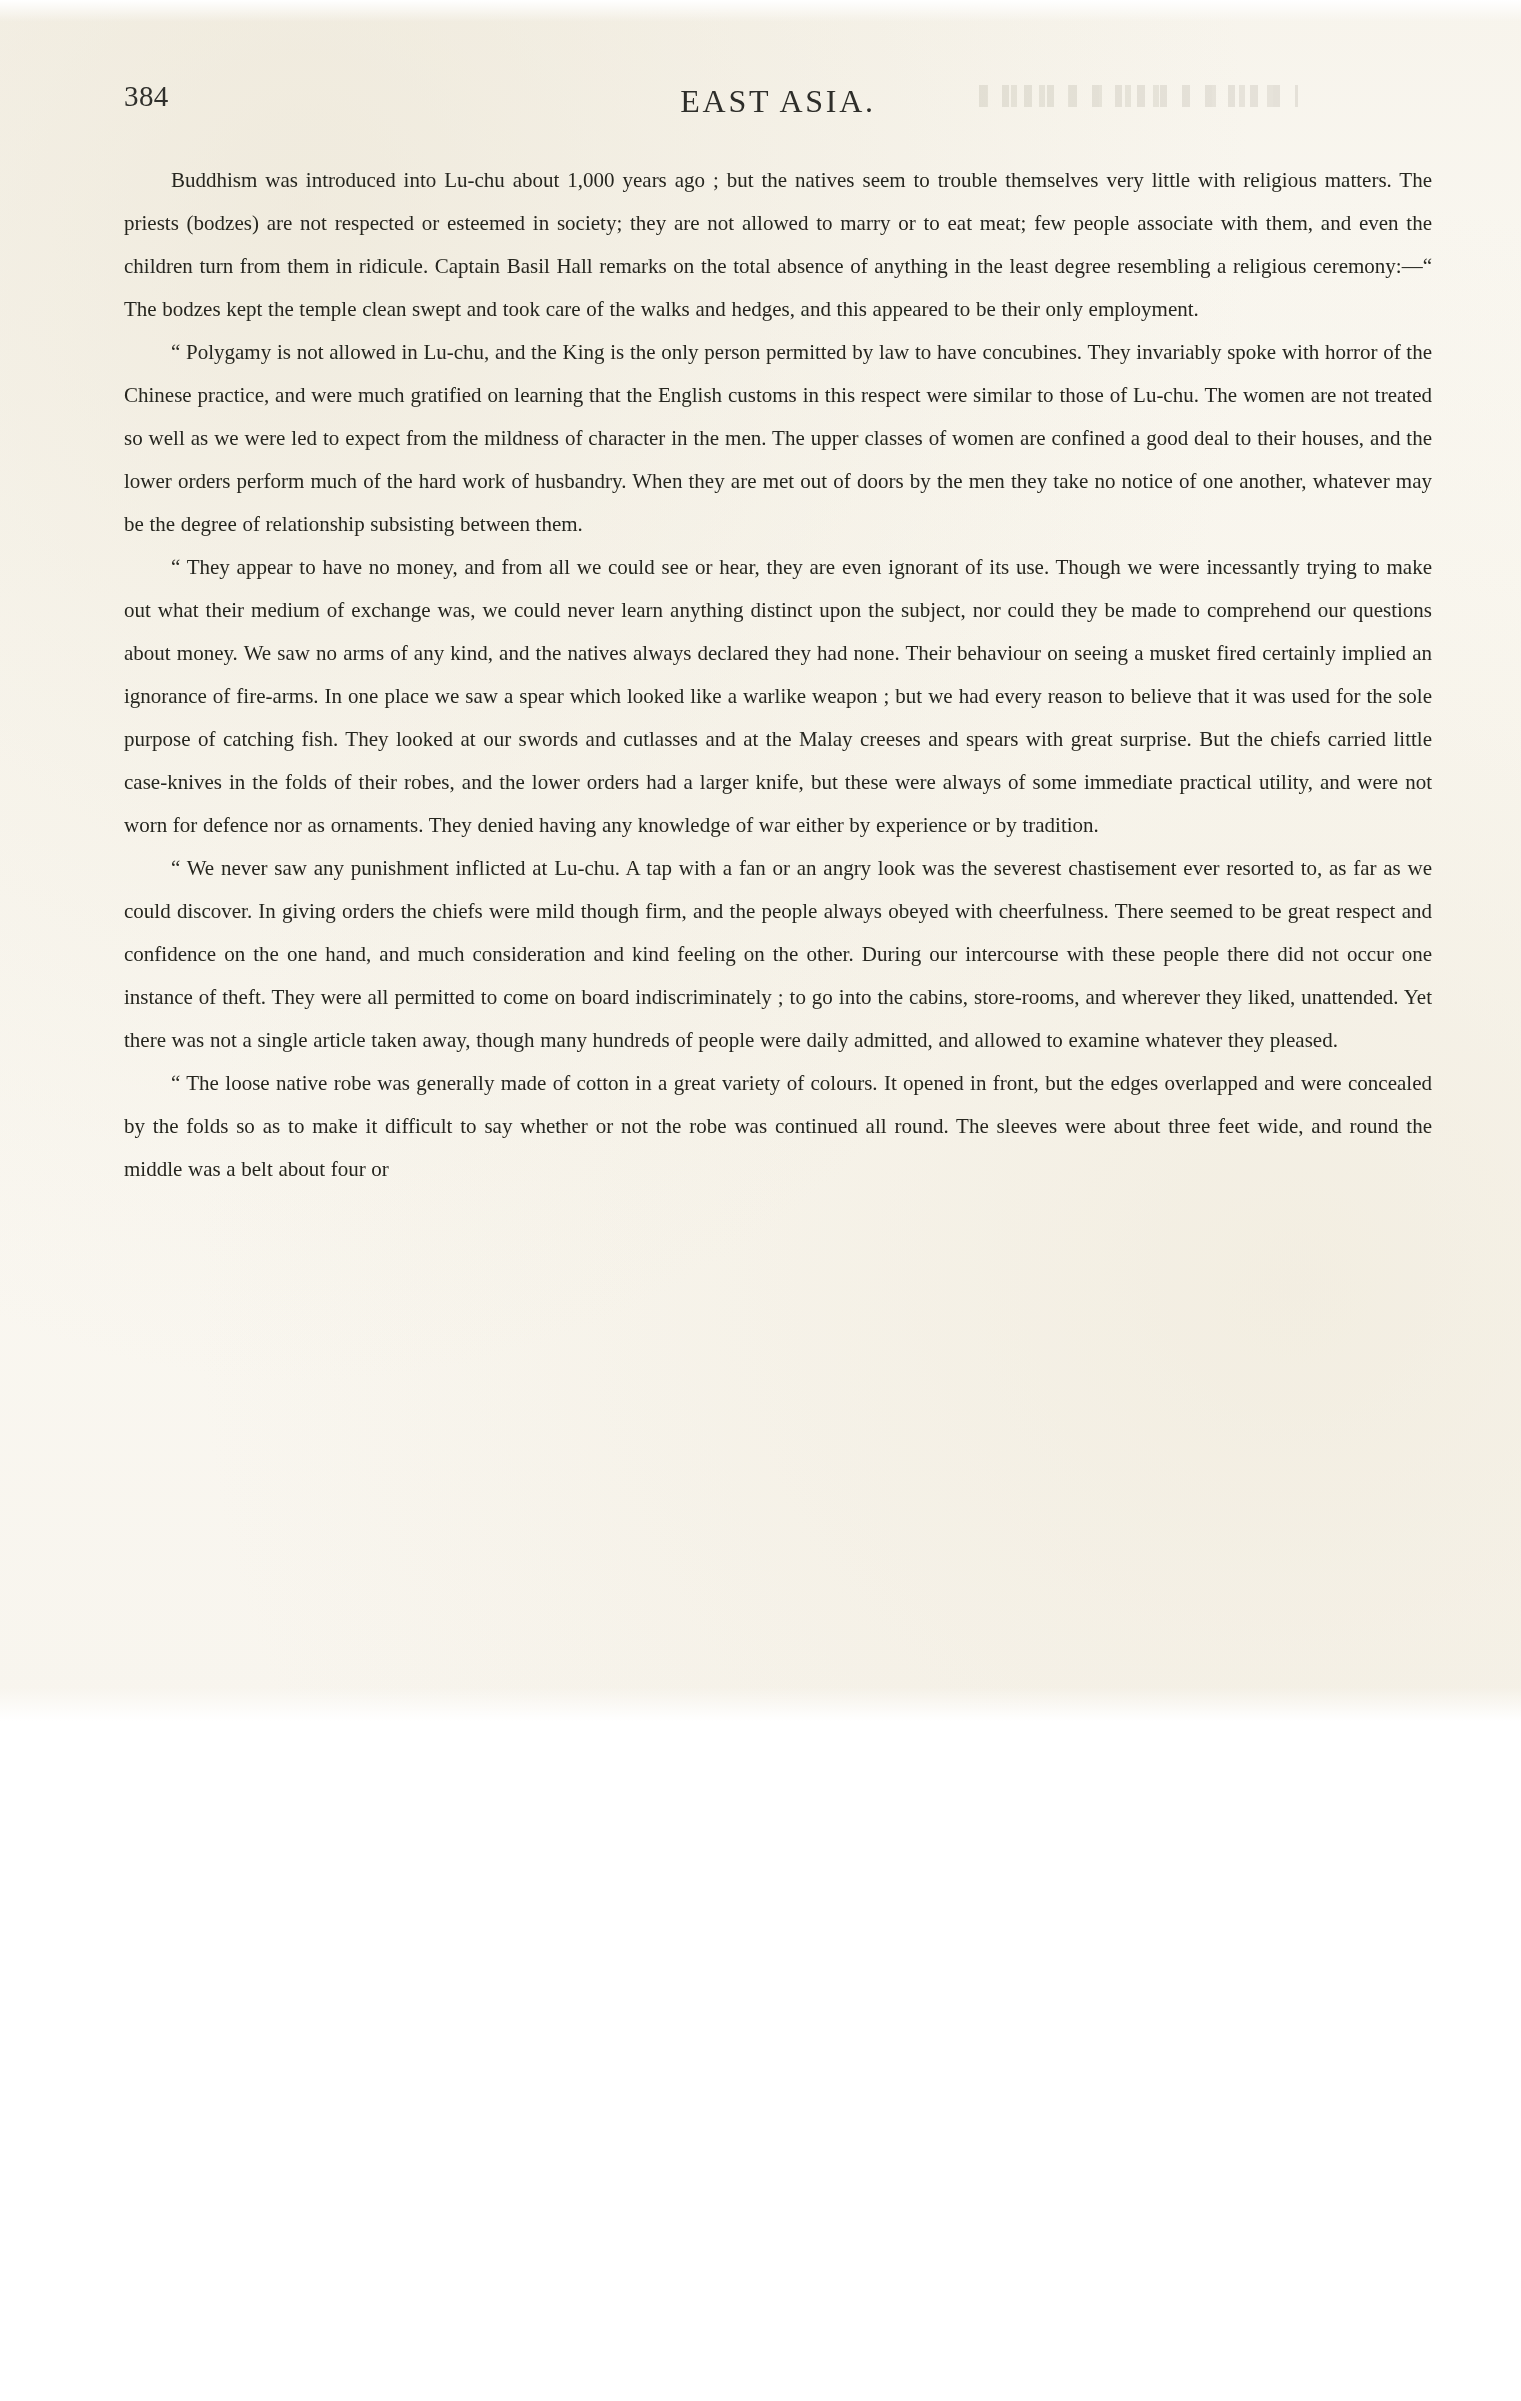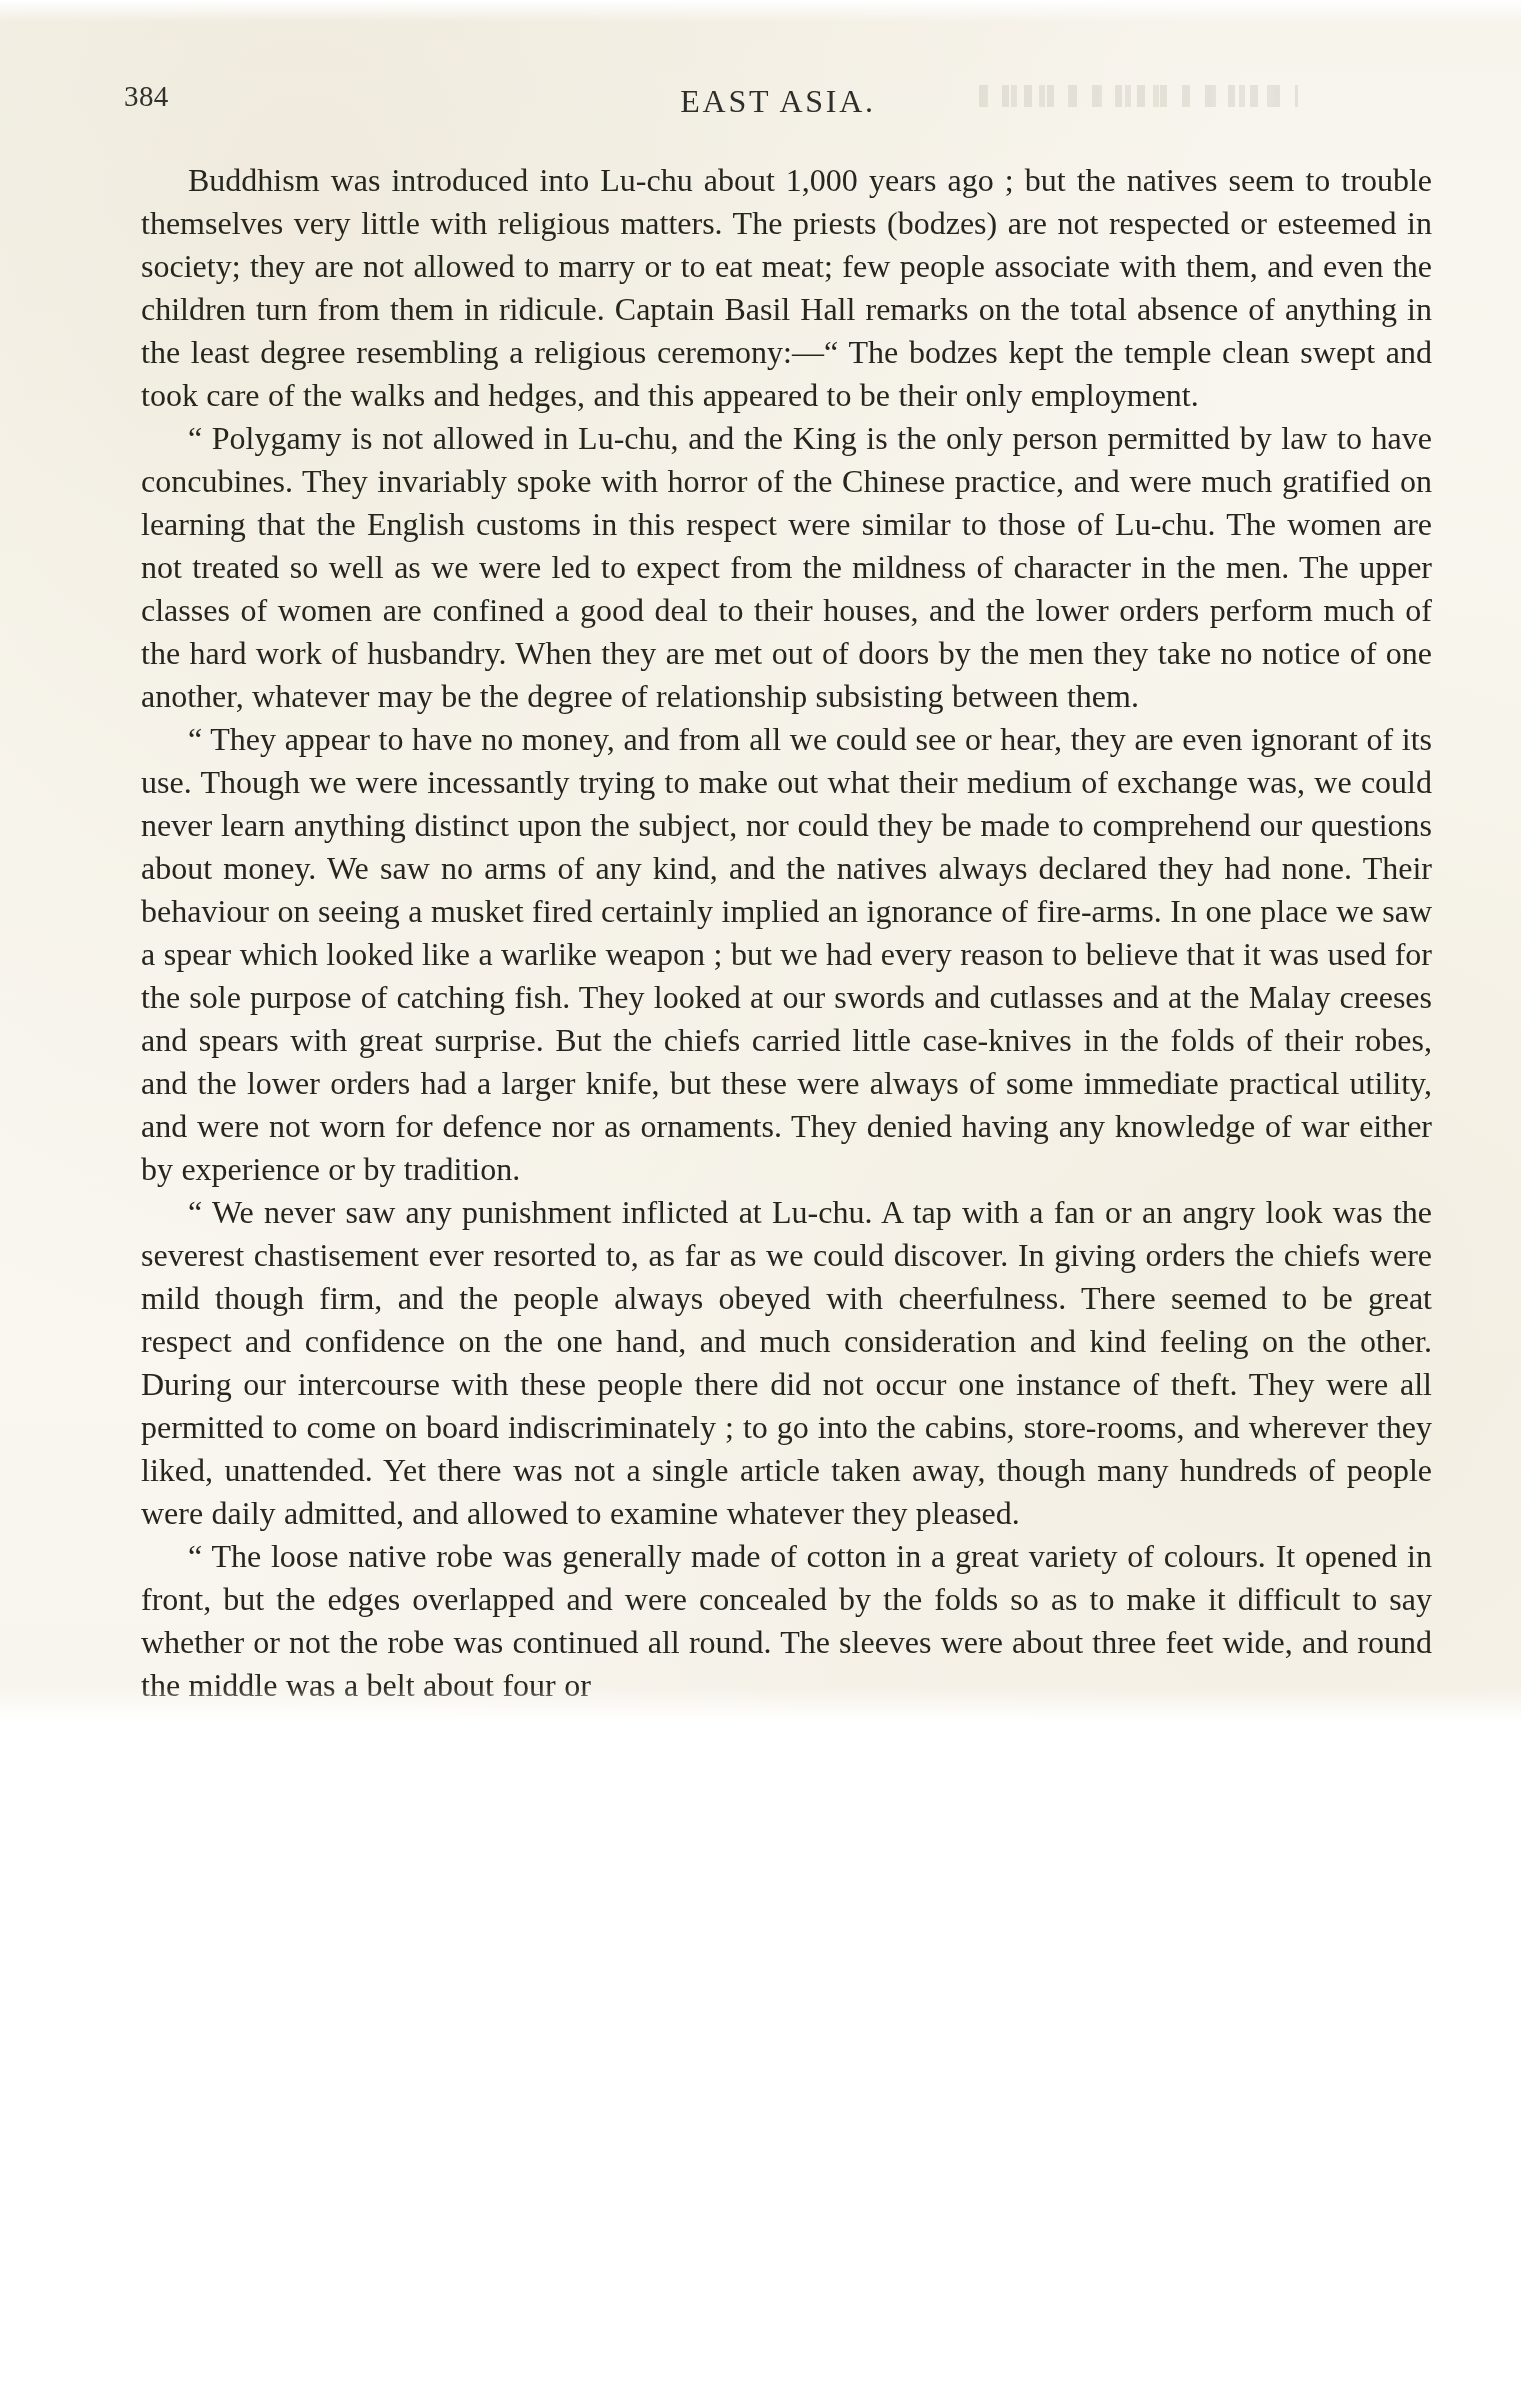--- a/index.html
+++ b/index.html
@@ -75,22 +75,22 @@
     background:
       repeating-linear-gradient(90deg, #6b6451 0px, #6b6451 7.5px, rgba(0,0,0,0) 7.5px, rgba(0,0,0,0) 22.6px),
       repeating-linear-gradient(90deg, rgba(0,0,0,0) 0px, rgba(0,0,0,0) 3.4px, #7a7460 3.4px, #7a7460 9.2px, rgba(0,0,0,0) 9.2px, rgba(0,0,0,0) 28.5px);
     filter: blur(0.5px);
     pointer-events: none;
   }
   .body-text {
     margin-top: 27px;
   }
   p.para {
-    margin: 0 0 0 17px;
-    font-size: 32px;
+    margin: 0 0 0 0;
+    font-size: 21px;
     line-height: 43px;
     color: #26261f;
     text-align: justify;
     text-indent: 47px;
     -webkit-hyphens: none;
     hyphens: none;
     word-spacing: 0.4px;
   }
   p.para + p.para {
     margin-top: 0;

